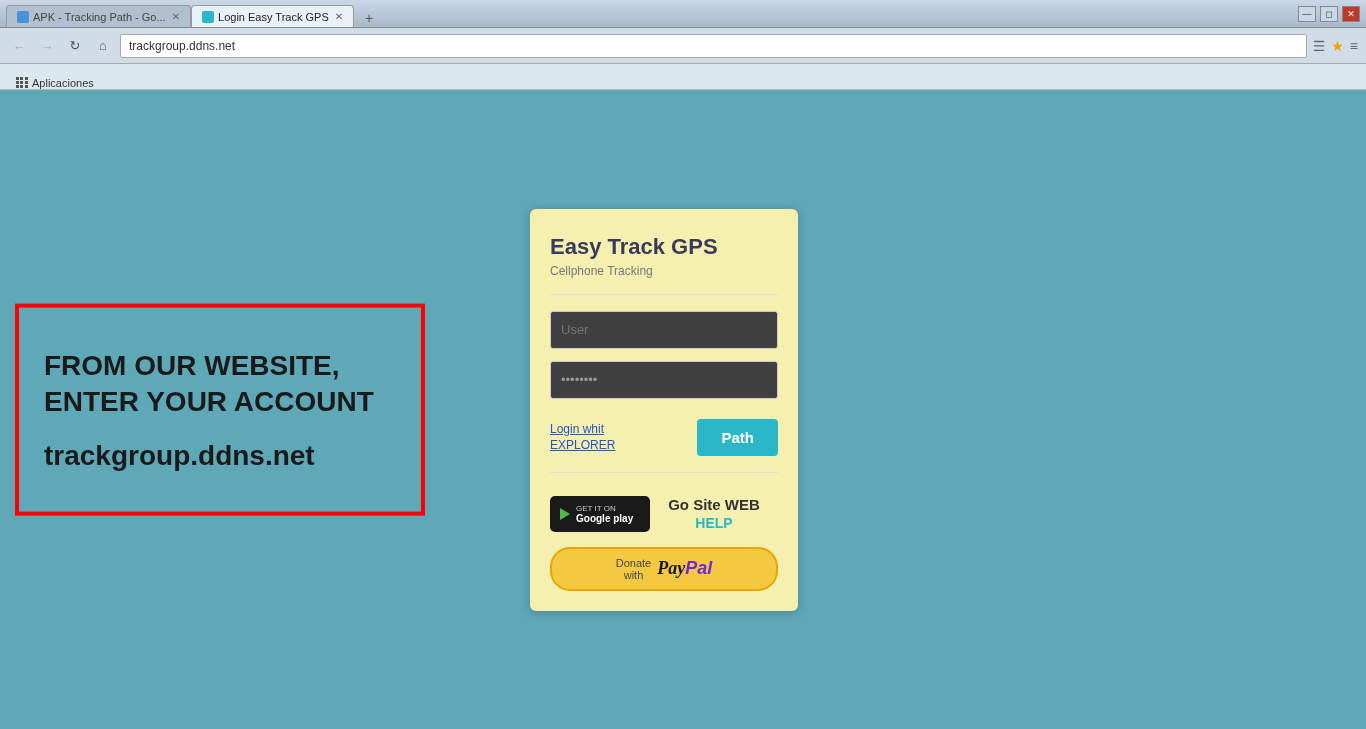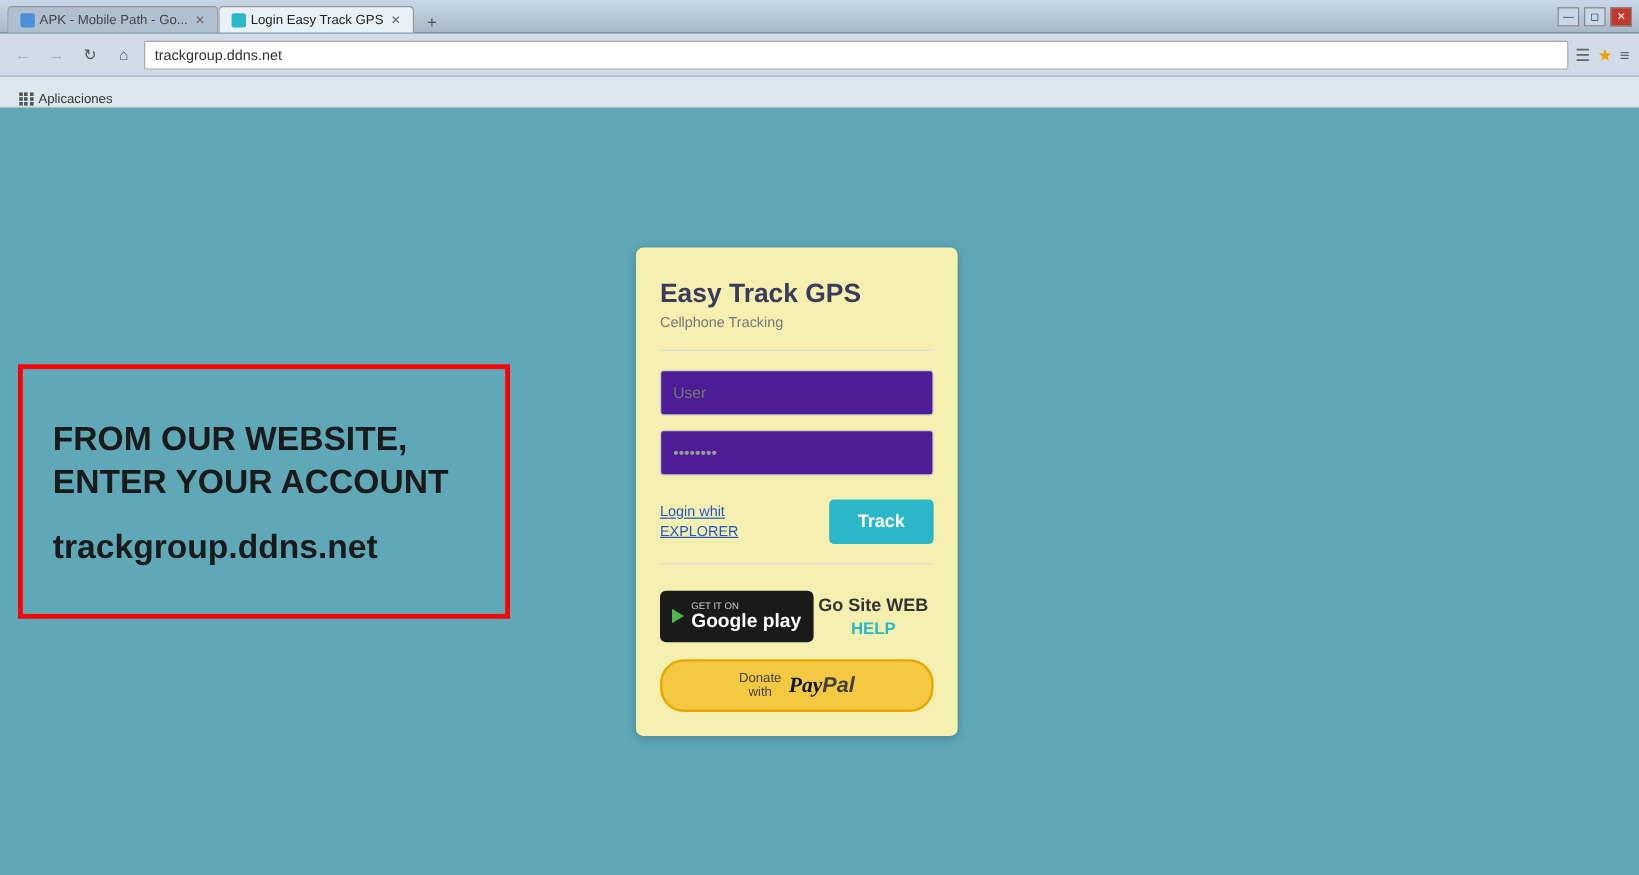--- a/index.html
+++ b/index.html
@@ -231,21 +231,21 @@
       margin-bottom: 16px;
     }
     .form-input {
       width: 100%;
       height: 38px;
       border: 1px solid #ccc;
       border-radius: 3px;
       padding: 0 10px;
       font-size: 13px;
       color: #999;
-      background: #4c1d95;
+      background: #404040;
       margin-bottom: 12px;
       outline: none;
     }
     .card-actions {
       display: flex;
       align-items: center;
       justify-content: space-between;
       margin-top: 8px;
       padding-bottom: 16px;
       border-bottom: 1px solid #ddd;
@@ -298,21 +298,21 @@
     .play-text-wrapper {
       display: flex;
       flex-direction: column;
       align-items: flex-start;
     }
     .play-available {
       font-size: 8px;
       color: #ccc;
     }
     .play-name {
-      font-size: 16px;
+      font-size: 10px;
       font-weight: bold;
       color: white;
     }
     .go-site-web {
       text-align: center;
       font-size: 15px;
       font-weight: bold;
       color: #333;
       line-height: 1.3;
       flex: 1;
@@ -335,30 +335,30 @@
       align-items: center;
       justify-content: center;
       gap: 6px;
       margin-top: 14px;
     }
     .donate-text {
       font-size: 11px;
       color: #444;
     }
     .paypal-p1 { color: #0f172a; font-family: Liberation Serif, serif; }
-    .paypal-p2 { color: #404040; font-style: italic; }
+    .paypal-p2 { color: #6d28d9; font-style: italic; }
   </style>
 </head>
 <body>
 
 <div class="titlebar">
   <div class="titlebar-tabs">
     <div class="tab inactive">
       <div class="tab-icon"></div>
-      <span>APK - Mobile Path - Go...</span>
+      <span>APK - Tracking Path - Go...</span>
       <span class="tab-close">✕</span>
     </div>
     <div class="tab active">
       <div class="tab-icon" style="background:#2ab8c8;"></div>
       <span>Login Easy Track GPS</span>
       <span class="tab-close">✕</span>
     </div>
     <div class="tab-new">+</div>
   </div>
   <div class="titlebar-controls">
@@ -414,21 +414,21 @@
     </div>
     <div class="card-subtitle">Cellphone Tracking</div>
     <div class="card-divider"></div>
     <input class="form-input" type="text" placeholder="User" style="">
     <input class="form-input" type="password" value="••••••••" style="">
     <div class="card-actions">
       <div class="explorer-link">
         <span>Login whit</span><br>
         <span>EXPLORER</span>
       </div>
-      <button class="login-btn">Track</button>
+      <button class="login-btn">Path</button>
     </div>
 
     
     <div class="card-bottom">
       <button class="google-play-btn">
         <div class="play-icon"></div>
         <div class="play-text-wrapper">
           <span class="play-available">GET IT ON</span>
           <span class="play-name">Google play</span>
         </div>

